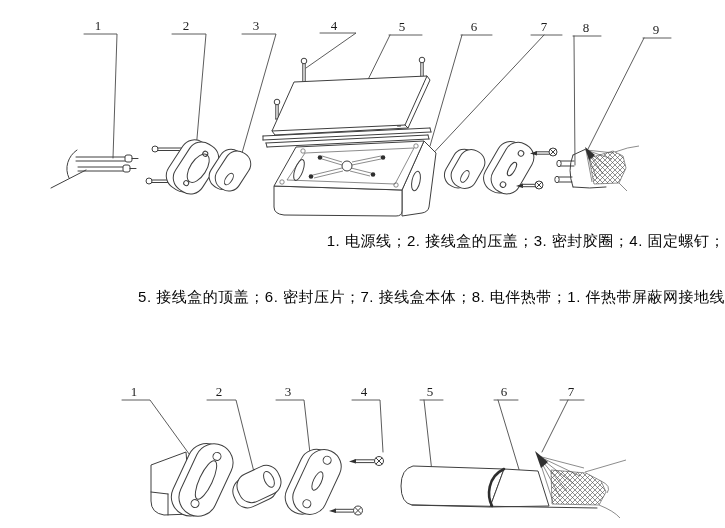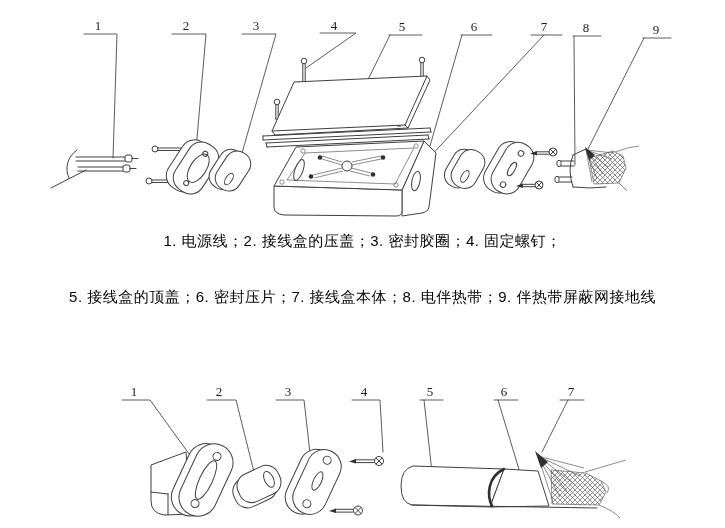--- a/index.html
+++ b/index.html
@@ -1,19 +1,19 @@
 <!DOCTYPE html>
 <html><head>
 <meta charset="utf-8">
 <style>
   html,body{margin:0;padding:0;background:#fff;}
   .page{position:relative;width:725px;height:528px;background:#ffffff;overflow:hidden;
         font-family:"Liberation Sans",sans-serif;}
   svg{position:absolute;left:0;top:0;}
-  .caption{position:absolute;left:0;width:725px;text-align:center;color:#060606;
+  .caption{position:absolute;left:0;width:725px;text-align:right;color:#060606;
            font-family:"Liberation Sans",sans-serif;font-size:15px;letter-spacing:.5px;white-space:pre;}
   .ln{fill:none;stroke:#3f3f3f;stroke-width:1;stroke-linecap:round;stroke-linejoin:round;}
   .lnw{fill:#ffffff;stroke:#3f3f3f;stroke-width:1;stroke-linejoin:round;}
   .thin{fill:none;stroke:#5a5a5a;stroke-width:.7;}
   .lead{fill:none;stroke:#4a4a4a;stroke-width:.9;stroke-linecap:round;}
   .bold{fill:none;stroke:#2e2e2e;stroke-width:2.6;stroke-linecap:round;}
   .num{font-family:"Liberation Serif",serif;font-size:13px;fill:#1c1c1c;text-anchor:middle;}
   .dot{fill:#2f2f2f;stroke:none;}
 </style>
 </head>
@@ -288,15 +288,15 @@
         <path class="thin" d="M538,456 L553,502 M538,456 L560,497 M538,456 L567,491 M538,456 L574,484 M538,456 L580,476 M538,456 L584,468"></path>
         <path d="M551,470 L586,473 L601,481 L606,492 L599,505 L552,504 Z" fill="url(#xh)" stroke="#4a4a4a" stroke-width=".6"></path>
         <path class="dot" d="M535,451 L548,462 L541,468 Z"></path>
         <path class="thin" d="M585,472 L626,460 M599,505 Q614,511 620,518 M601,481 Q612,486 607,493"></path>
       </g>
     </g>
   </g>
 </svg>
 
 <div class="caption" style="top:232px">1. 电源线；2. 接线盒的压盖；3. 密封胶圈；4. 固定螺钉；</div>
-<div class="caption" style="top:288px">5. 接线盒的顶盖；6. 密封压片；7. 接线盒本体；8. 电伴热带；9. 伴热带屏蔽网接地线</div>
+<div class="caption" style="top:288px">5. 接线盒的顶盖；6. 密封压片；7. 接线盒本体；8. 电伴热带；1. 伴热带屏蔽网接地线</div>
 
 </div>
 
 </body></html>

